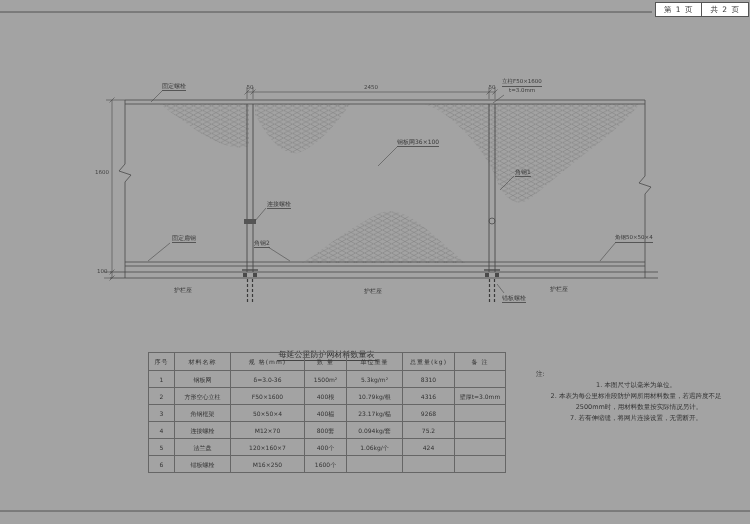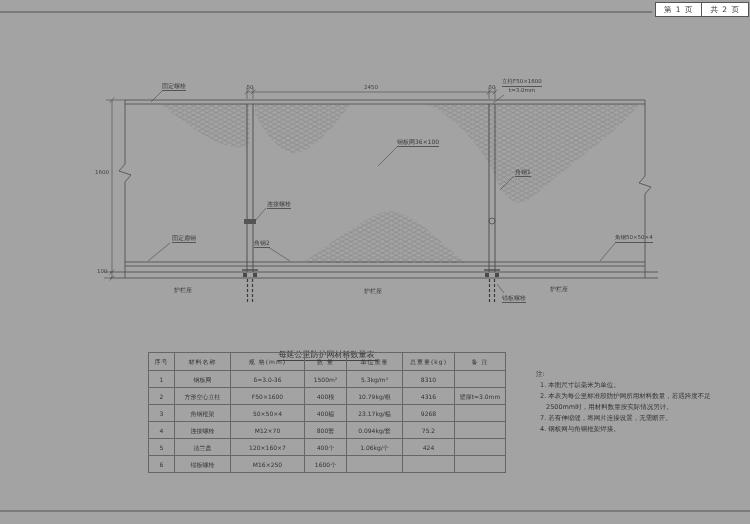--- a/index.html
+++ b/index.html
@@ -14,21 +14,21 @@
   #pagebox .cell{padding:2px 8px;font-size:7.5px;line-height:9px;border-right:0.8px solid #555;letter-spacing:1px;}
   #pagebox .cell:last-child{border-right:none;}
   #tbl-title{position:absolute;left:148px;top:333px;width:357px;text-align:center;font-size:8px;margin-top:16px;}
   #tbl-title span{border-bottom:0.8px solid #444;padding:0 2px 1px;}
   #mat-table{position:absolute;left:148px;top:352px;width:357px;border-collapse:collapse;table-layout:fixed;}
   #mat-table th,#mat-table td{border:0.7px solid #666;font-size:6px;line-height:7px;font-weight:normal;
       text-align:center;padding:0;height:16px;overflow:hidden;color:#333;}
   #mat-table th{height:17px;letter-spacing:1px;}
   #notes{position:absolute;left:536px;top:369px;width:196px;font-size:6.5px;line-height:11px;color:#333;}
   #notes .nt{margin-bottom:0;}
-  #notes .ni{padding-left:10px;text-indent:-6px;}
+  #notes .ni{padding-left:10px;text-indent:-6px;text-align:center;}
 </style>
 </head>
 <body>
 
 <div id="sheet">
 
   <svg width="750" height="524" viewBox="0 0 750 524">
     <defs>
       <pattern id="meshpat" width="9" height="4.6" patternUnits="userSpaceOnUse">
         <path d="M0,2.3 L4.5,0 L9,2.3 L4.5,4.6 Z" fill="none" stroke="#7a7a7a" stroke-width="0.5"></path>
@@ -229,16 +229,15 @@
       <td></td>
     </tr>
   </tbody>
     </table>
 
   <div id="notes">
     <div class="nt">注:</div>
     <div class="ni">1. 本图尺寸以毫米为单位。</div>
     <div class="ni">2. 本表为每公里标准段防护网所用材料数量，若遇跨度不足2500mm时，用材料数量按实际情况另计。</div>
     <div class="ni">7. 若有伸缩缝，将网片连接设置，无需断开。</div>
-    <div class="ni">4. 钢板网与角钢框架焊接。</div>
   </div>
 
 </div>
 
 </body></html>

